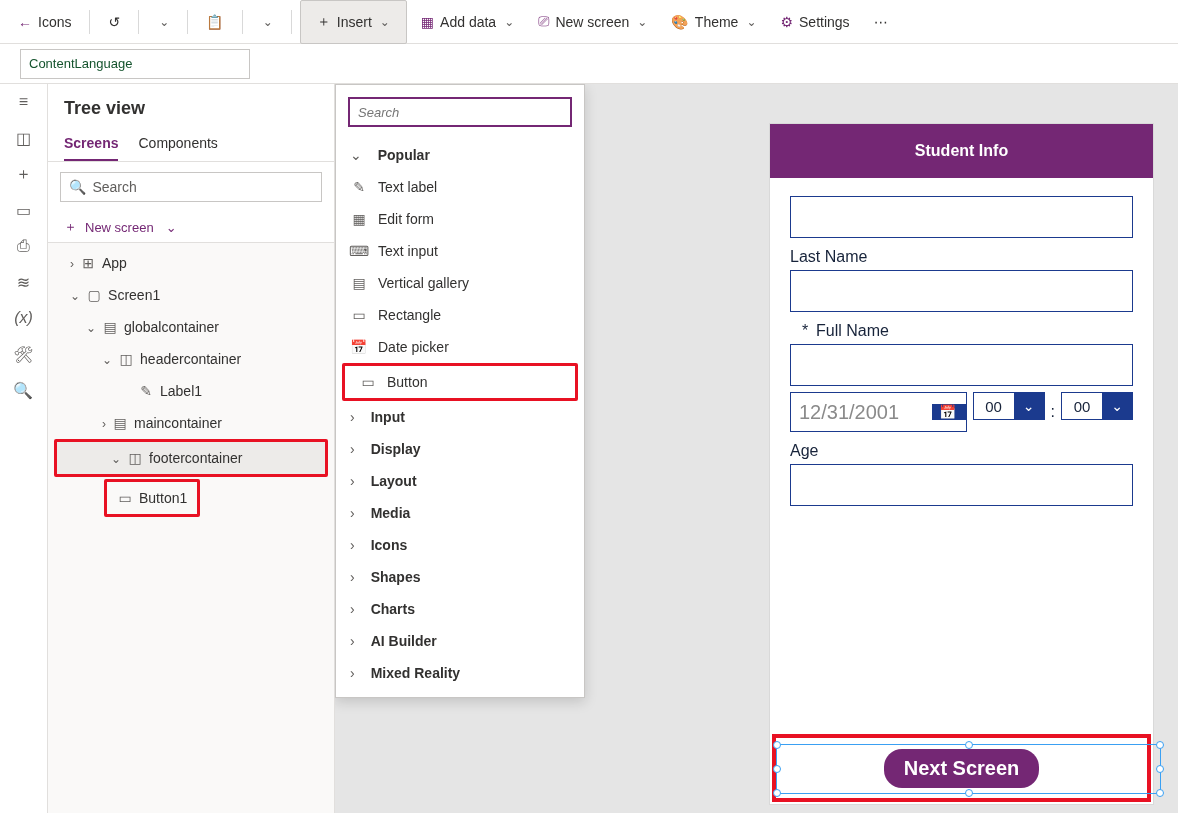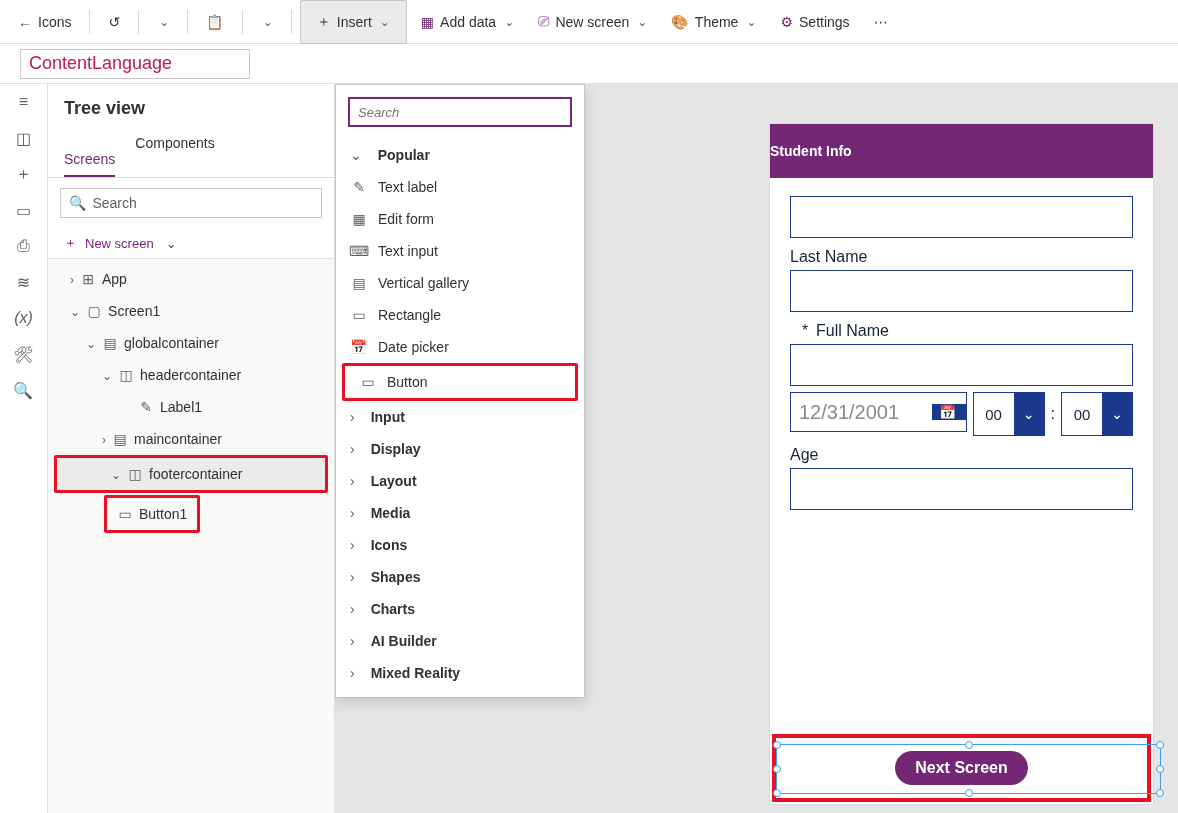--- a/index.html
+++ b/index.html
@@ -5,32 +5,32 @@
 * { box-sizing: border-box; margin:0; padding:0; font-family: "Segoe UI", Arial, sans-serif; }
 body { width:1178px; height:813px; overflow:hidden; background:#fff; font-size:14px; color:#323130; }
 
 .toolbar { height:44px; border-bottom:1px solid #e1dfdd; display:flex; align-items:center; padding:0 8px; gap:4px;}
 .toolbar .tb-item { display:flex; align-items:center; gap:6px; height:36px; padding:0 10px; border-radius:2px; cursor:pointer;}
 .toolbar .tb-item.active { background:#edebe9; border:1px solid #c8c6c4; padding:0 16px; height:44px;}
 .toolbar .sep { width:1px; height:24px; background:#d9d9d9; margin:0 4px;}
 .chev::after { content:"⌄"; font-size:12px; color:#605e5c; margin-left:2px;}
 
 .formula-row { display:flex; align-items:center; height:40px; border-bottom:1px solid #e1dfdd;}
-.prop-box { width:230px; height:30px; margin-left:20px; border:1px solid #c8c6c4; display:flex; align-items:center; padding:0 8px; font-size:18px; color:#be185d;}
+.prop-box { width:230px; height:30px; margin-left:20px; border:1px solid #c8c6c4; display:flex; align-items:center; padding:0 8px; font-size:13px; color:#14532d;}
 .fx-area { flex:1; height:30px; margin:0 8px; }
 
 .main { display:flex; height:calc(100% - 84px);}
 .rail { width:48px; border-right:1px solid #e1dfdd; display:flex; flex-direction:column; align-items:center; padding-top:8px; gap:16px;}
 .rail .ri { width:20px; height:20px; display:flex; align-items:center; justify-content:center; color:#605e5c; font-size:16px; cursor:pointer;}
 
 .tree-panel { width:287px; border-right:1px solid #e1dfdd; display:flex; flex-direction:column; background:#22c55e; position:relative;}
 .tree-panel h2 { font-size:18px; font-weight:600; padding:14px 16px 8px 16px; color:#323130; background:#fff;}
 .tabs { display:flex; gap:20px; padding:0 16px; background:#fff; border-bottom:1px solid #e1dfdd;}
 .tabs span { padding:8px 0; font-size:14px; cursor:pointer;}
-.tabs .active-tab { color:#742774; border-bottom:2px solid #742774; font-weight:400;margin-top:16px;}
+.tabs .active-tab { color:#742774; border-bottom:2px solid #742774; font-weight:700;}
 .search-wrap { padding:10px 12px; background:#fff;}
 .search-box { height:30px; border:1px solid #c8c6c4; display:flex; align-items:center; padding:0 8px; gap:6px; color:#605e5c;}
 .newscreen { display:flex; align-items:center; gap:8px; padding:6px 16px; color:#742774; font-size:13px; background:#fff; border-bottom:1px solid #e1dfdd;}
 .tree-list { flex:1; overflow:auto; padding-top:4px; font-size:14px; background:#faf9f8;}
 .tree-row { display:flex; align-items:center; height:32px; padding-left:8px; gap:6px; cursor:pointer;}
 .tw { display:inline-block; color:#605e5c;}
 .tw.exp::before { content:"⌄"; font-size:12px; }
 .tw.col::before { content:"›"; font-size:12px;}
 .ind1 { padding-left:22px;} .ind2 { padding-left:38px;} .ind3 { padding-left:54px;} .ind5 { padding-left:90px;}
 .red-box { border:3px solid #e81123; border-radius:2px;}
@@ -39,42 +39,42 @@
 .canvas { flex:1; background:#e5e5e5; position:relative; overflow:hidden;}
 .insert-menu { position:absolute; left:0; top:0; width:250px; background:#fff; border:1px solid #c8c6c4; box-shadow:0 4px 12px rgba(0,0,0,.15); z-index:20;}
 .insert-search { margin:12px; border:2px solid #742774; height:30px; display:flex; align-items:center; padding:0 8px; }
 .insert-search input { border:none; outline:none; width:100%; font-size:13px; font-style:italic; color:#605e5c;}
 .im-row { display:flex; align-items:center; height:32px; padding:0 14px; gap:10px; cursor:pointer;}
 .im-cat { font-weight:600; color:#323130;}
 .im-cat .chev2 { color:#605e5c; font-weight:normal; margin-right:6px;}
 .im-icon { width:18px; height:18px; display:inline-flex; align-items:center; justify-content:center; font-size:14px; color:#605e5c;}
 
 .phone { position:absolute; right:25px; top:40px; width:383px; height:680px; background:#fff; box-shadow:0 0 0 1px rgba(0,0,0,0.05);}
-.phone-header { height:54px; background:#742774; color:#fff; display:flex; align-items:center; justify-content:flex-start; font-weight:700; font-size:14px;}
+.phone-header { height:54px; background:#742774; color:#fff; display:flex; align-items:center; justify-content:center; font-weight:700; font-size:16px;}
 .form-area { padding:14px 20px;}
 .field-lbl { font-size:16px; color:#17233a; margin-top:10px;}
 .field-box { margin-top:4px; height:42px; border:1px solid #1b3a8e;}
 .req::before { content:"* "; position:absolute; margin-left:-14px;}
 .dob-row { display:flex; gap:6px; margin-top:6px; align-items:stretch;}
 .date-box { flex:1; height:40px; border:1px solid #1b3a8e; display:flex; align-items:center;}
 .date-box span { flex:1; padding:0 8px; color:#8a8a8a; font-size:20px;}
 .date-cal { width:34px; background:#1b3a8e; display:flex; align-items:center; justify-content:center; color:#fff;}
-.dd { width:72px; height:44px; border:1px solid #1b3a8e; display:flex; align-items:center;}
+.dd { width:72px; height:28px; border:1px solid #1b3a8e; display:flex; align-items:center;}
 .dd span { flex:1; text-align:center; font-size:15px; color:#17233a;}
 .dd .chevbox { width:30px; height:100%; background:#1b3a8e; color:#fff; display:flex; align-items:center; justify-content:center;} 
 .colon { display:flex; align-items:center; color:#17233a; font-size:16px;}
 
 .footer-area { position:absolute; left:0; bottom:0; right:0; height:72px; display:flex; align-items:center; justify-content:center;}
 .footer-area .hl-red { position:absolute; inset:2px 2px 2px 2px; border:4px solid #e81123;}
 .selection { position:absolute; left:6px; right:-8px; top:12px; bottom:10px; border:1px solid #3aa0f3;}
 .selhandle { width:8px; height:8px; background:#fff; border:1px solid #3aa0f3; border-radius:50%; position:absolute;}
 .sh-tl{top:-4px;left:-4px;} .sh-tm{top:-4px;left:50%;margin-left:-4px;} .sh-tr{top:-4px;right:-4px;}
 .sh-ml{top:50%;left:-4px;margin-top:-4px;} .sh-mr{top:50%;right:-4px;margin-top:-4px;}
 .sh-bl{bottom:-4px;left:-4px;} .sh-bm{bottom:-4px;left:50%;margin-left:-4px;} .sh-br{bottom:-4px;right:-4px;}
-.next-btn { background:#742774; color:#fff; border:none; border-radius:18px; padding:8px 20px; font-weight:700; font-size:16px;}
+.next-btn { background:#742774; color:#fff; border:none; border-radius:18px; padding:8px 20px; font-weight:700; font-size:20px;}
 </style>
 </head>
 <body>
 
 <div class="toolbar">
   <div class="tb-item">
     <span style="color:#742774;">←</span>
     <span>Icons</span>
   </div>
   <div class="sep"></div>

